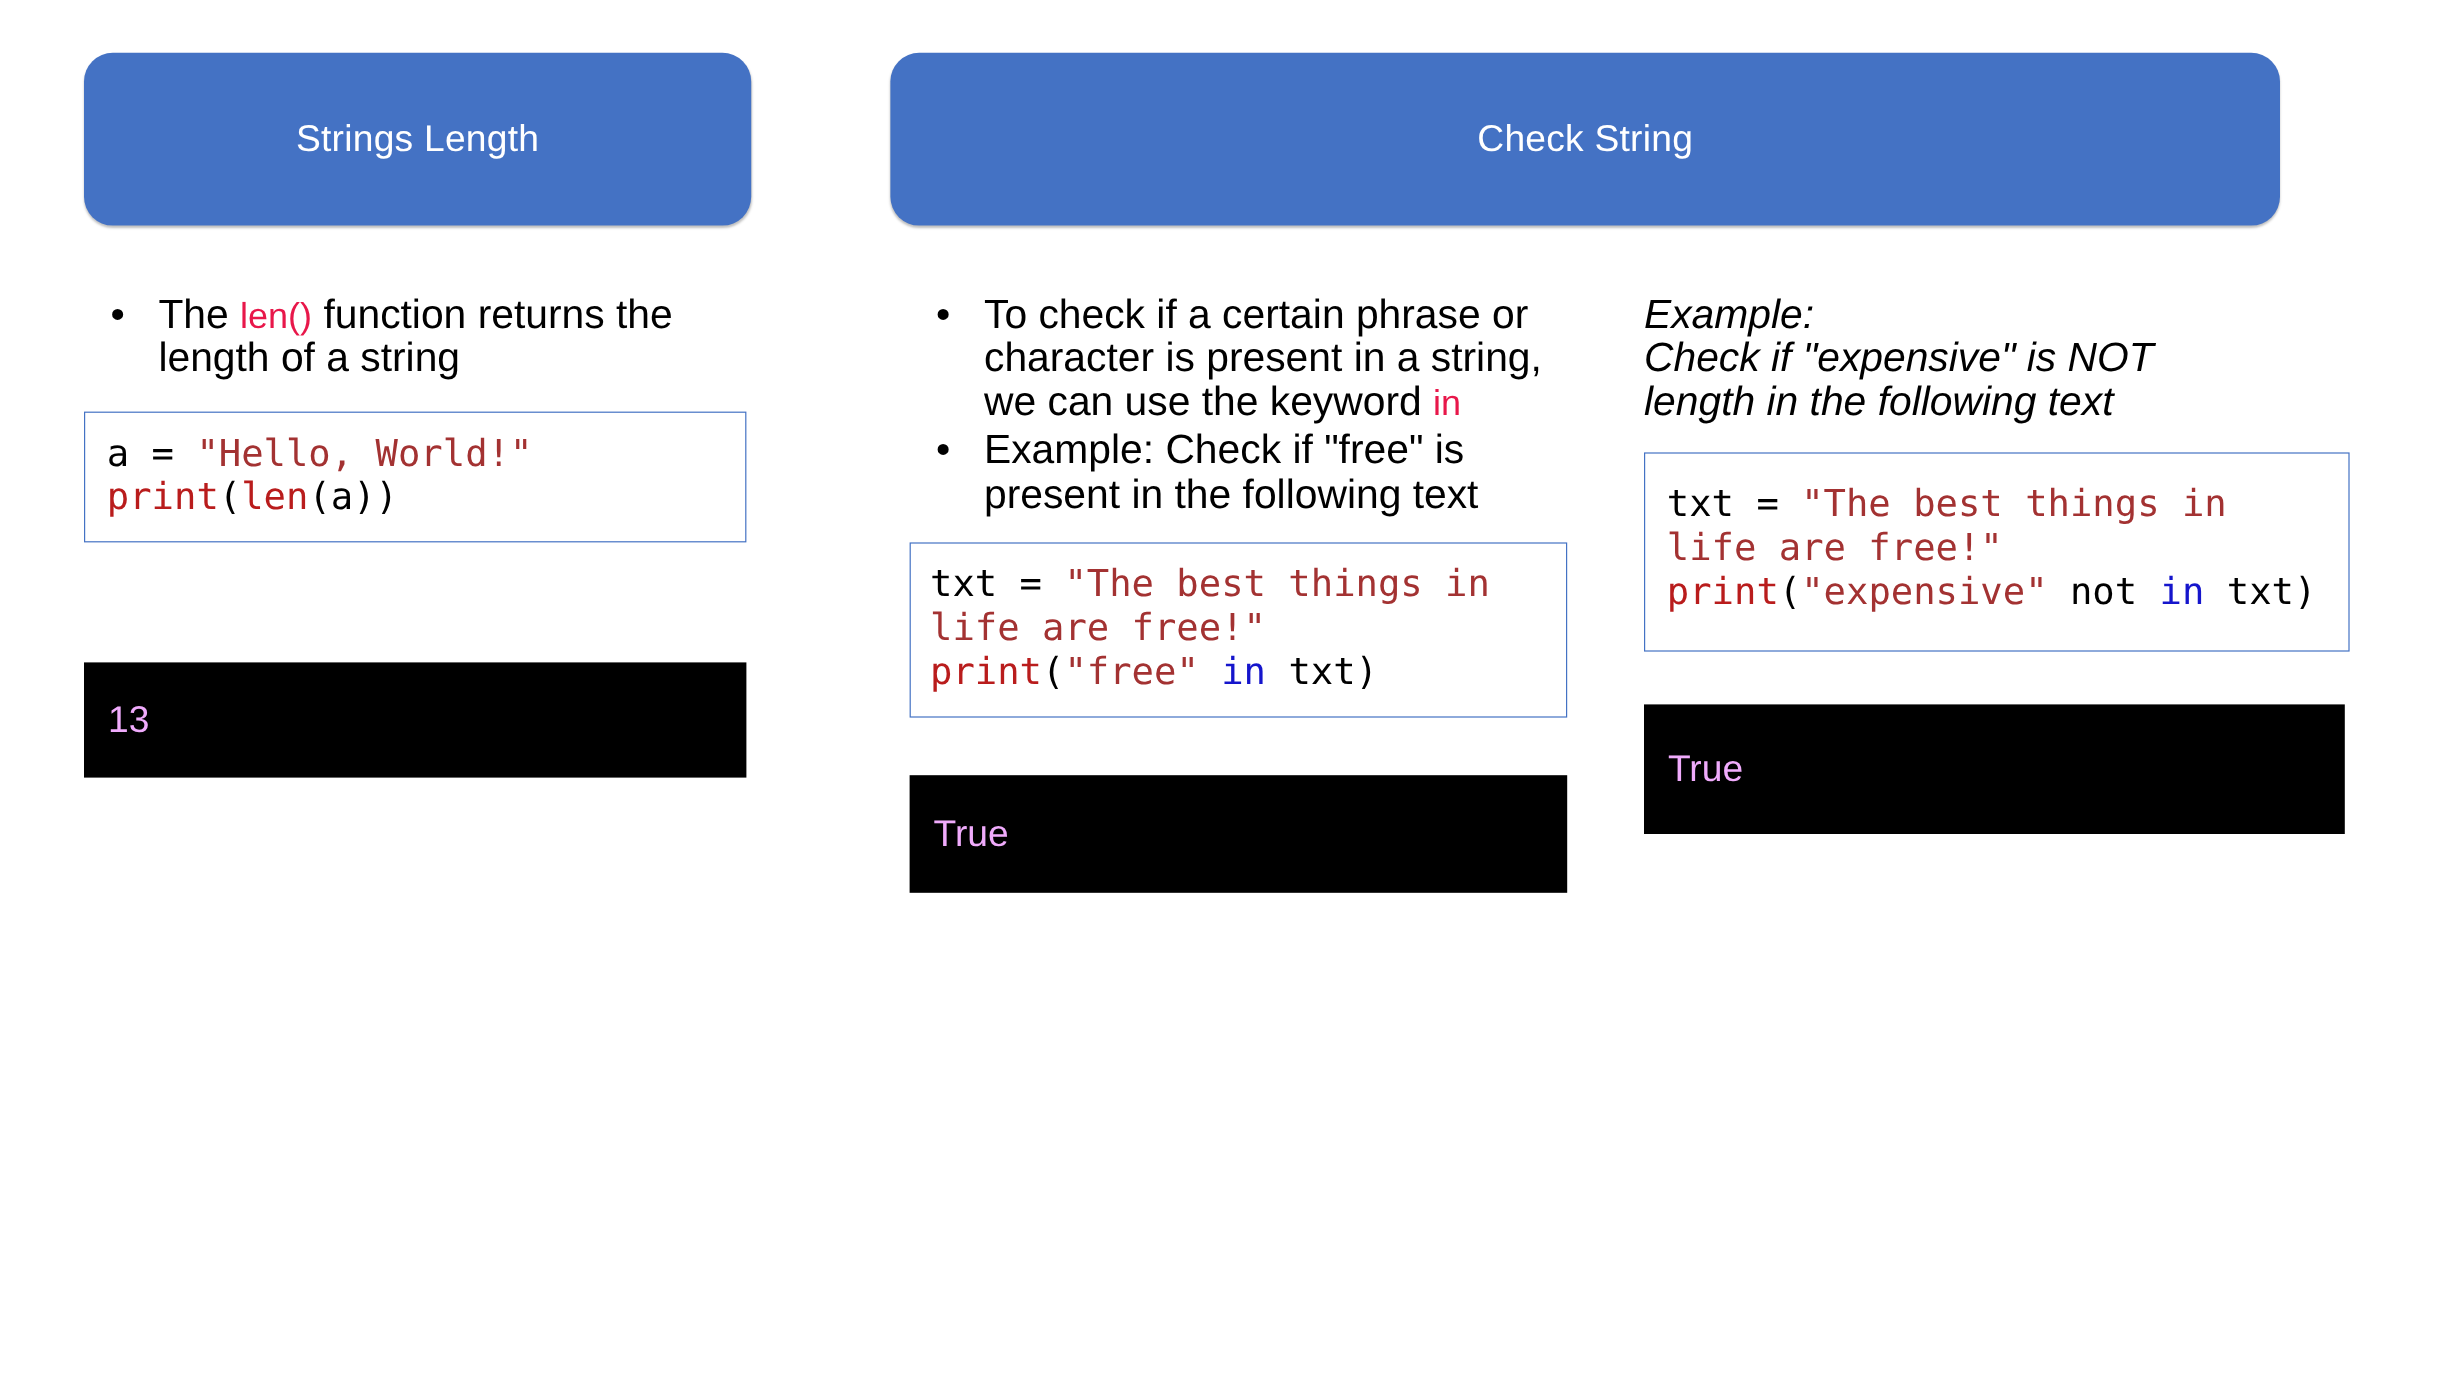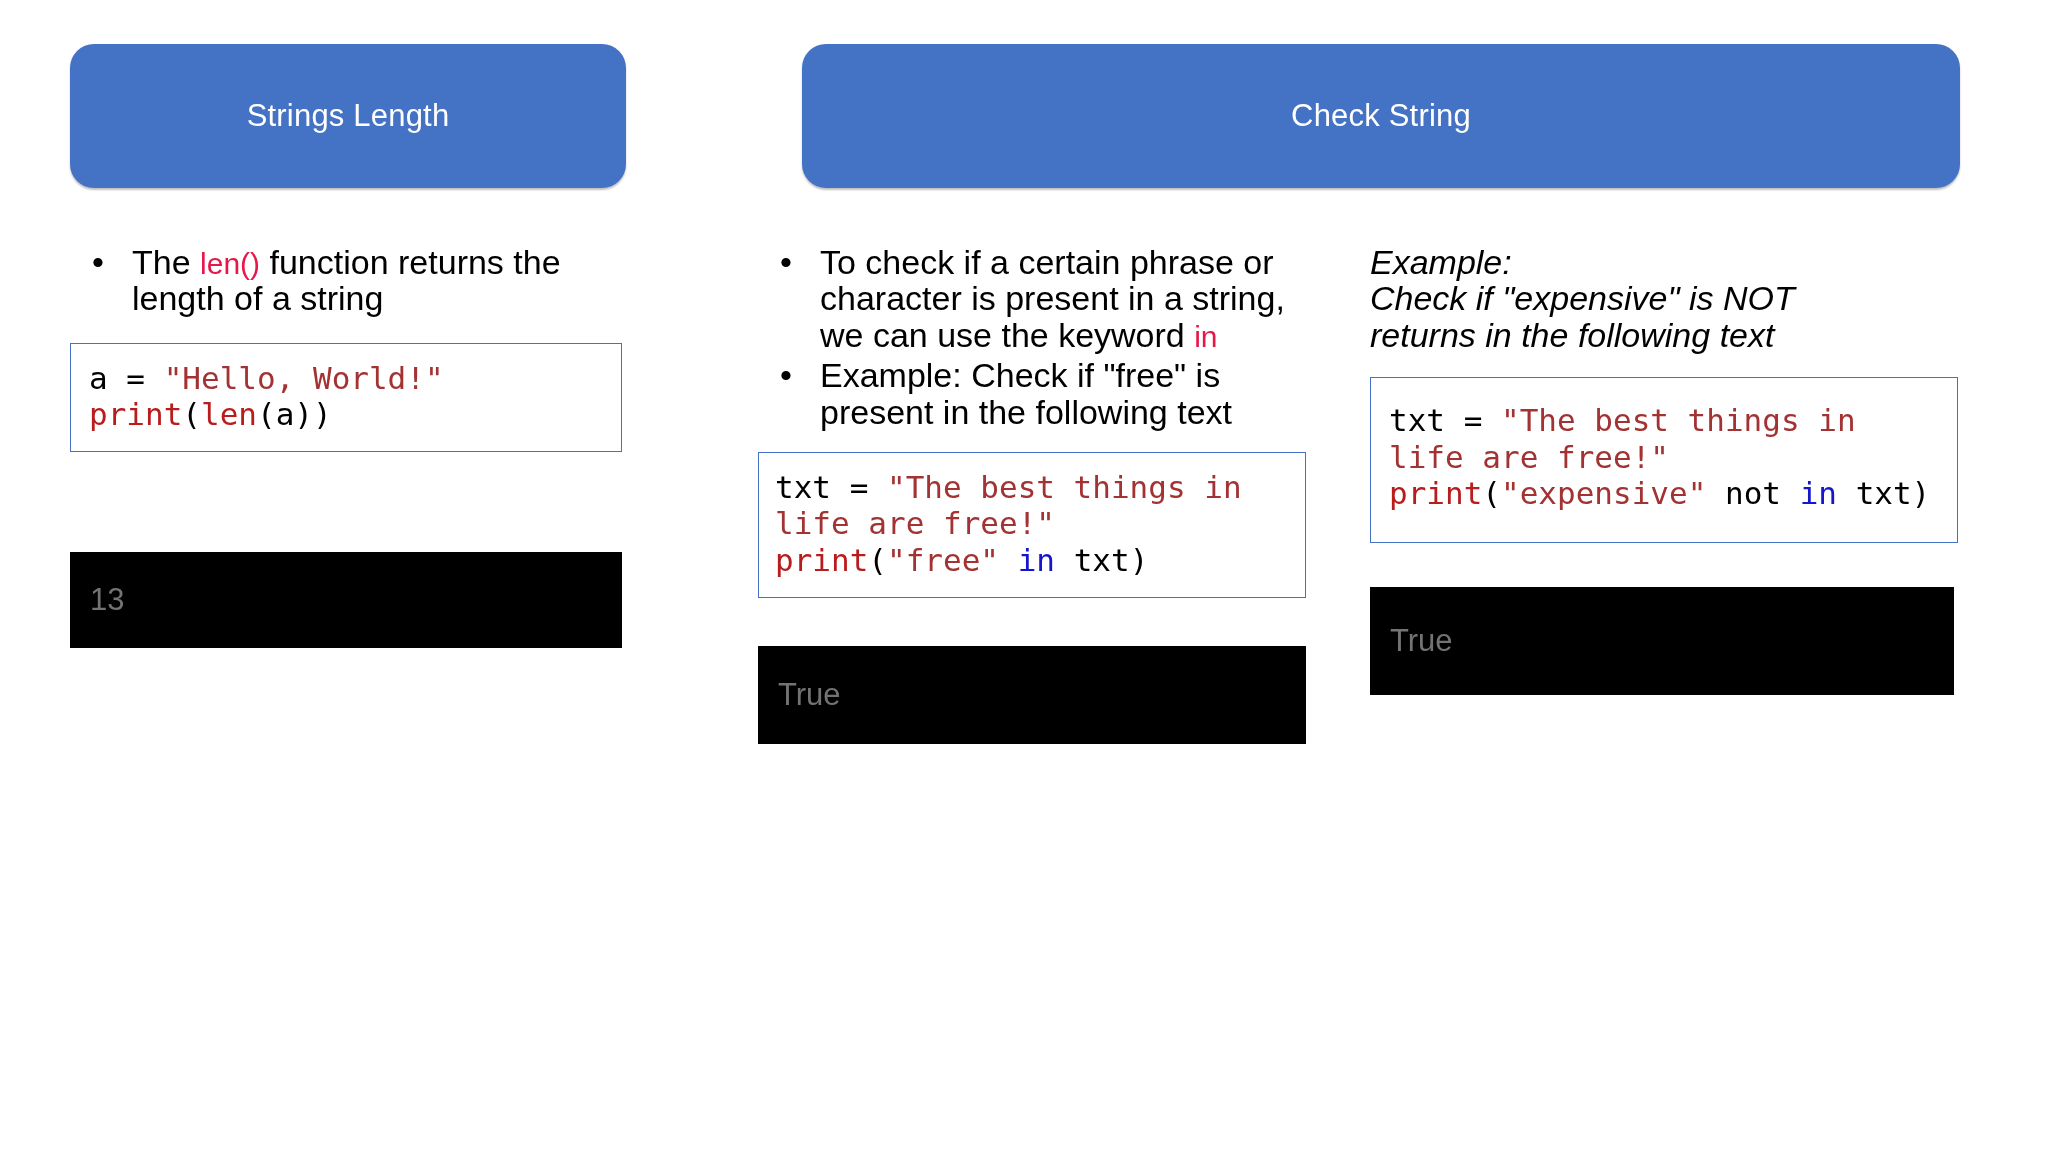--- a/index.html
+++ b/index.html
@@ -30,21 +30,21 @@
     letter-spacing: 0.2px;
     text-align: center;
   }
   #banner-strings-length {
     left: 70px;
     top: 44px;
     width: 556px;
     height: 144px;
   }
   #banner-check-string {
-    left: 802px;
+    left: 742px;
     top: 44px;
     width: 1158px;
     height: 144px;
   }
 
   
   .col {
     position: absolute;
     top: 244px;
   }
@@ -116,21 +116,21 @@
   }
   #code-3 {
     margin-top: 24px;
     width: 588px;
     padding: 24px 18px 30px 18px;
   }
 
   
   .output-box {
     background: #000000;
-    color: #737373;
+    color: #f0abfc;
     font-size: 31px;
     box-sizing: border-box;
     display: flex;
     align-items: center;
     padding-left: 20px;
   }
   #output-1 {
     margin-top: 100px;
     width: 552px;
     height: 96px;
@@ -190,21 +190,21 @@
     <span>True</span>
   </div>
 
 </div>
 
 <div class="col" id="col-3">
 
   <div class="plain-block">
     <div>Example:</div>
     <div>Check if "expensive" is NOT</div>
-    <div>returns in the following text</div>
+    <div>length in the following text</div>
   </div>
 
   <div class="code-box" id="code-3"><span class="ln"><span class="tok-plain">txt = </span><span class="tok-str">"The best things in life are free!"</span></span><span class="ln"><span class="tok-fn">print</span><span class="tok-plain">(</span><span class="tok-str">"expensive"</span><span class="tok-plain"> not </span><span class="tok-kw">in</span><span class="tok-plain"> txt)</span></span></div>
 
   <div class="output-box" id="output-3">
     <span>True</span>
   </div>
 
 </div>
 

